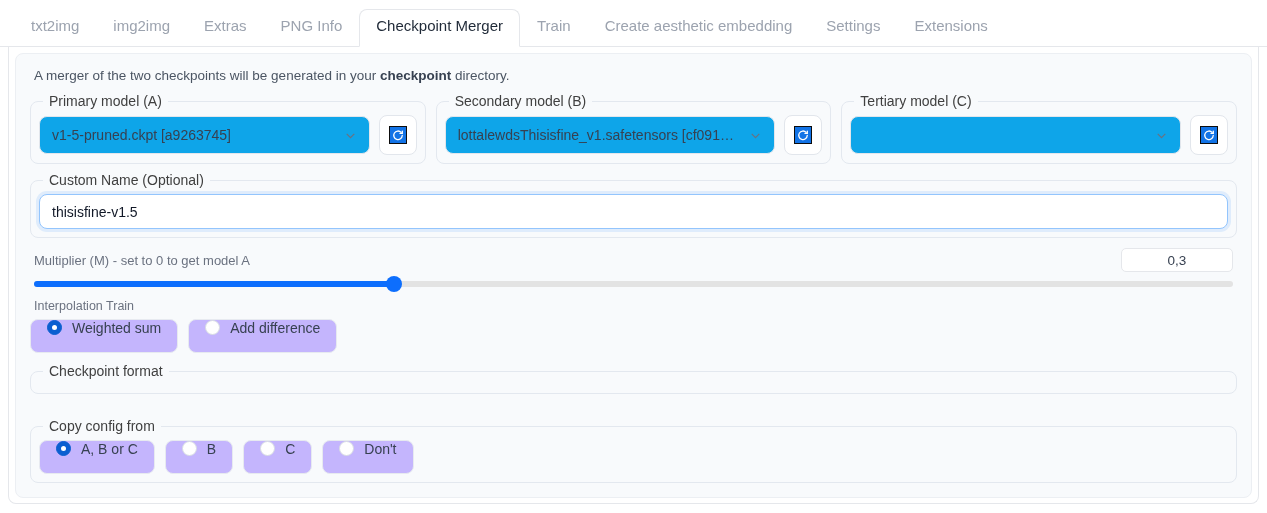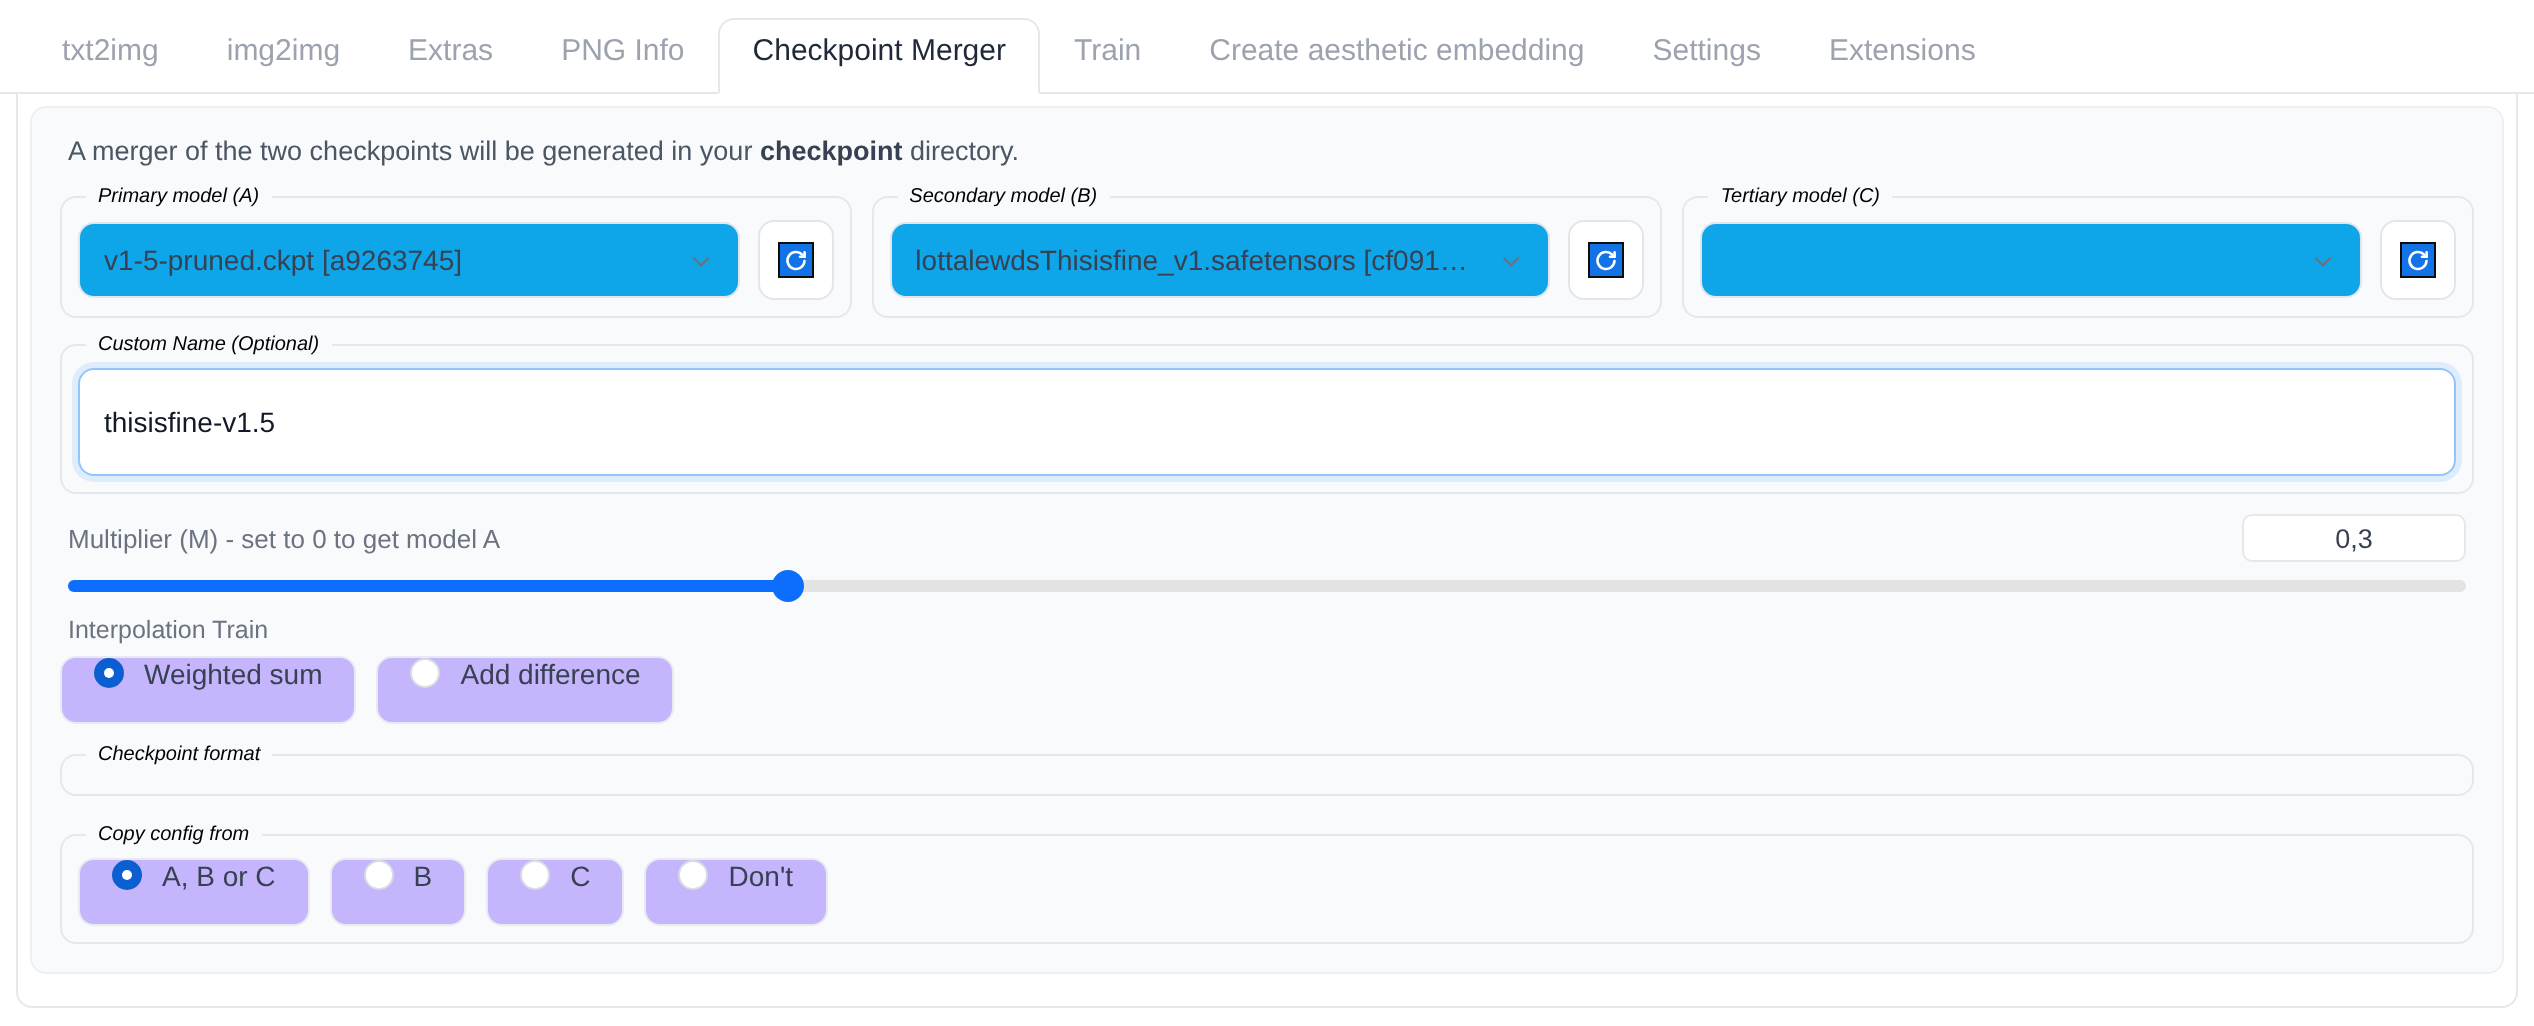--- a/index.html
+++ b/index.html
@@ -78,25 +78,24 @@
   
   .fs {
     border: 1px solid #e3e8ef;
     border-radius: 8px;
     padding: 6px 8px 8px 8px;
     margin: 0;
     background: #f8fafc;
     box-sizing: border-box;
   }
   .fs > legend {
-    font-size: 10px;
-    color: #000000;
+    font-size: 14px;
+    color: #404040;
     padding: 0 6px;
     margin-left: 4px;
-    font-style: italic;
   }
 
   .row-models {
     display: flex;
     gap: 10px;
     align-items: flex-start;
   }
   .model-group { flex: 1 1 0; min-width: 0; }
   .model-inner {
     display: flex;
@@ -155,21 +154,21 @@
     display: flex;
     align-items: center;
     justify-content: center;
     box-sizing: border-box;
   }
 
   
   .name-fs { margin-top: 8px; }
   .textbox {
     width: 100%;
-    height: 54px;
+    height: 35px;
     background: #ffffff;
     border: 1px solid #93c5fd;
     box-shadow: 0 0 0 3px rgba(147,197,253,.25);
     border-radius: 8px;
     display: flex;
     align-items: center;
     padding: 0 12px;
     box-sizing: border-box;
     font-size: 14px;
     color: #111827;
@@ -408,21 +407,21 @@
           <span class="dot"></span>
           <span>Add difference</span>
         </div>
       </div>
     </div>
 
     <fieldset class="fs" style="margin-top:10px;">
       <legend>Checkpoint format</legend>
     </fieldset>
 
-    <fieldset class="fs" style="margin-top:14px;">
+    <fieldset class="fs" style="margin-top:24px;">
       <legend>Copy config from</legend>
       <div class="radios">
         <div class="radio on">
           <span class="dot"></span>
           <span>A, B or C</span>
         </div>
         <div class="radio">
           <span class="dot"></span>
           <span>B</span>
         </div>

